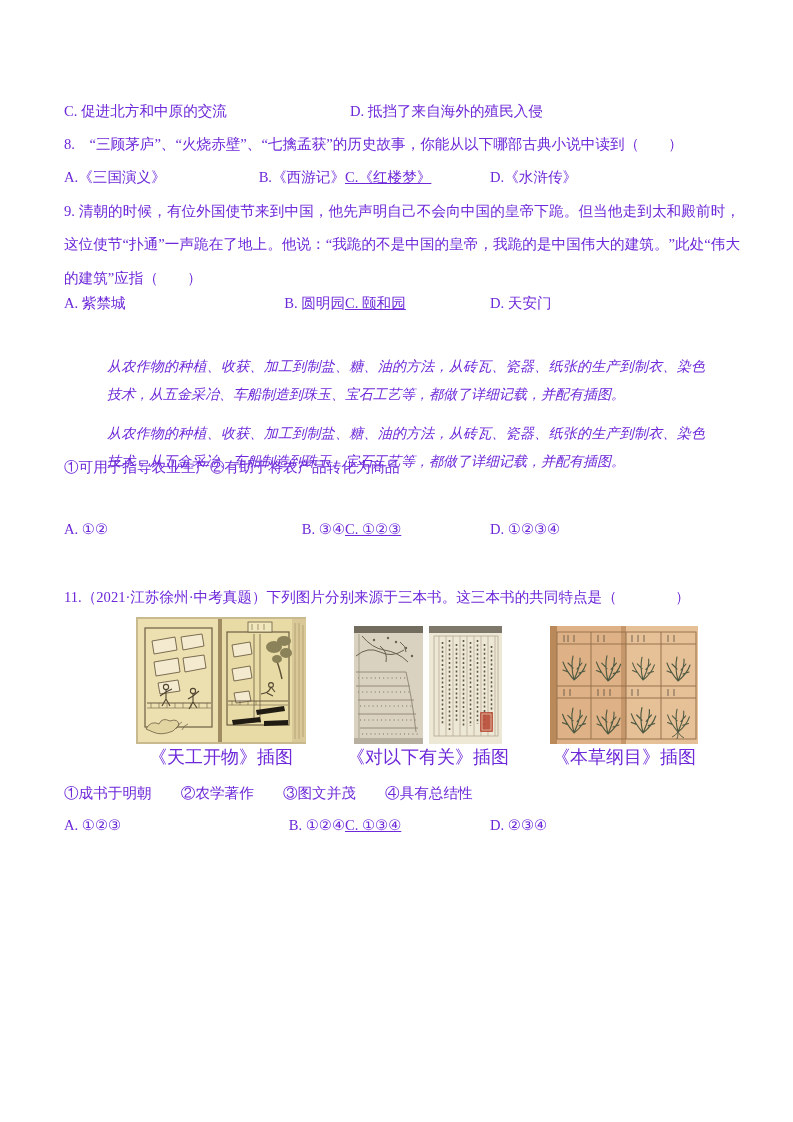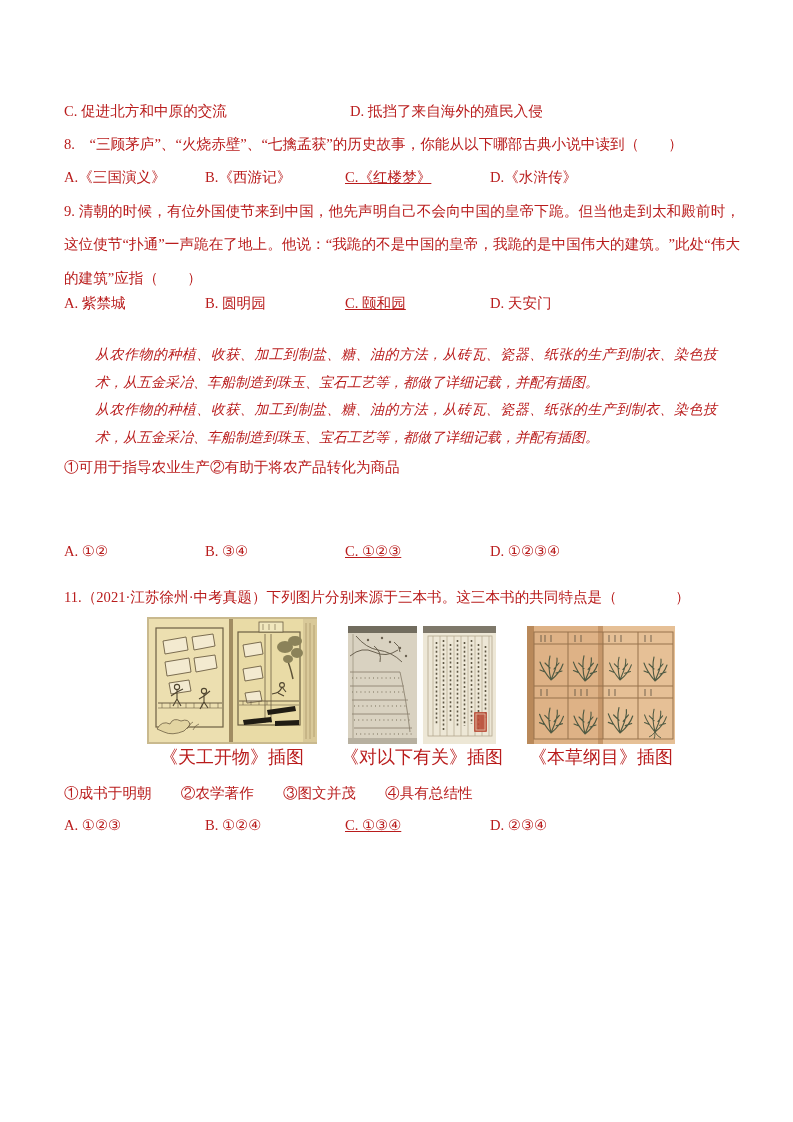--- a/index.html
+++ b/index.html
@@ -1,37 +1,37 @@
 <!DOCTYPE html>
 <html><head>
 <meta charset="utf-8">
 <style>
   * { margin:0; padding:0; box-sizing:border-box; }
   html,body { background:#ffffff; }
   .canvas {
     position:relative; width:793px; height:1122px; background:#ffffff;
-    font-family:"Liberation Serif","DejaVu Serif",serif; color:#b91c1c;
+    font-family:"Liberation Serif","DejaVu Serif",serif; color:#6d28d9;
     overflow:hidden;
   }
   .blk {
     position:absolute; left:64px; width:676px;
     font-size:14.6px; line-height:33.4px; text-align:justify;
   }
   .nowr { text-align:left; }
   .opts span { display:inline-block; vertical-align:top; }
-  .c1 { width:141px; } .c2 { width:140px; } .c3 { width:145px;text-decoration:underline; }
+  .c1 { width:141px; } .c2 { width:140px;text-align:right; } .c3 { width:145px;text-decoration:underline; }
   .q7row .c1 { width:286px; }
   .excerpt {
     position:absolute; left:95px; width:622px;
     font-size:14px; font-style:italic; line-height:27.6px; text-align:justify;
   }
-  .excerpt p { margin:0; }
+  .excerpt p { margin:12px; }
   .figures {
-    position:absolute; left:147px; top:617px;
-    display:flex; gap:24px; align-items:flex-end;
+    position:absolute; left:136px; top:617px;
+    display:flex; gap:41px; align-items:flex-end;
   }
   .figures figure { display:flex; flex-direction:column; align-items:center; }
   .figures figcaption {
     font-size:18px; line-height:22px; margin-top:2px; white-space:nowrap;
   }
   svg { display:block; }
 </style>
 </head>
 <body>
 
@@ -49,21 +49,21 @@
   <p class="blk" style="top:195px">9. 清朝的时候，有位外国使节来到中国，他先声明自己不会向中国的皇帝下跪。但当他走到太和殿前时，这位使节“扑通”一声跪在了地上。他说：“我跪的不是中国的皇帝，我跪的是中国伟大的建筑。”此处“伟大的建筑”应指（　　）</p>
   <div class="blk opts nowr" style="top:287px">
     <span class="c1">A. 紫禁城</span><span class="c2">B. 圆明园</span><span class="c3">C. 颐和园</span><span>D. 天安门</span>
   </div>
 
   <div class="excerpt" style="top:341px">
     <p>从农作物的种植、收获、加工到制盐、糖、油的方法，从砖瓦、瓷器、纸张的生产到制衣、染色技术，从五金采冶、车船制造到珠玉、宝石工艺等，都做了详细记载，并配有插图。</p>
     <p>从农作物的种植、收获、加工到制盐、糖、油的方法，从砖瓦、瓷器、纸张的生产到制衣、染色技术，从五金采冶、车船制造到珠玉、宝石工艺等，都做了详细记载，并配有插图。</p>
   </div>
   <p class="blk nowr" style="top:451px">①可用于指导农业生产②有助于将农产品转化为商品</p>
-  <div class="blk opts nowr" style="top:535px">
+  <div class="blk opts nowr" style="top:513px">
     <span class="c1">A. ①②</span><span class="c2">B. ③④</span><span class="c3">C. ①②③</span><span>D. ①②③④</span>
   </div>
 
   <p class="blk nowr" style="top:581px">11.（2021·江苏徐州·中考真题）下列图片分别来源于三本书。这三本书的共同特点是（　　　　）</p>
 
   <div class="figures">
     <figure>
       <svg width="170" height="127" viewBox="0 0 170 127">
         <rect width="170" height="127" fill="#c9b98e"></rect>
         <rect x="2" y="2" width="80" height="123" fill="#ecdfb0"></rect>

